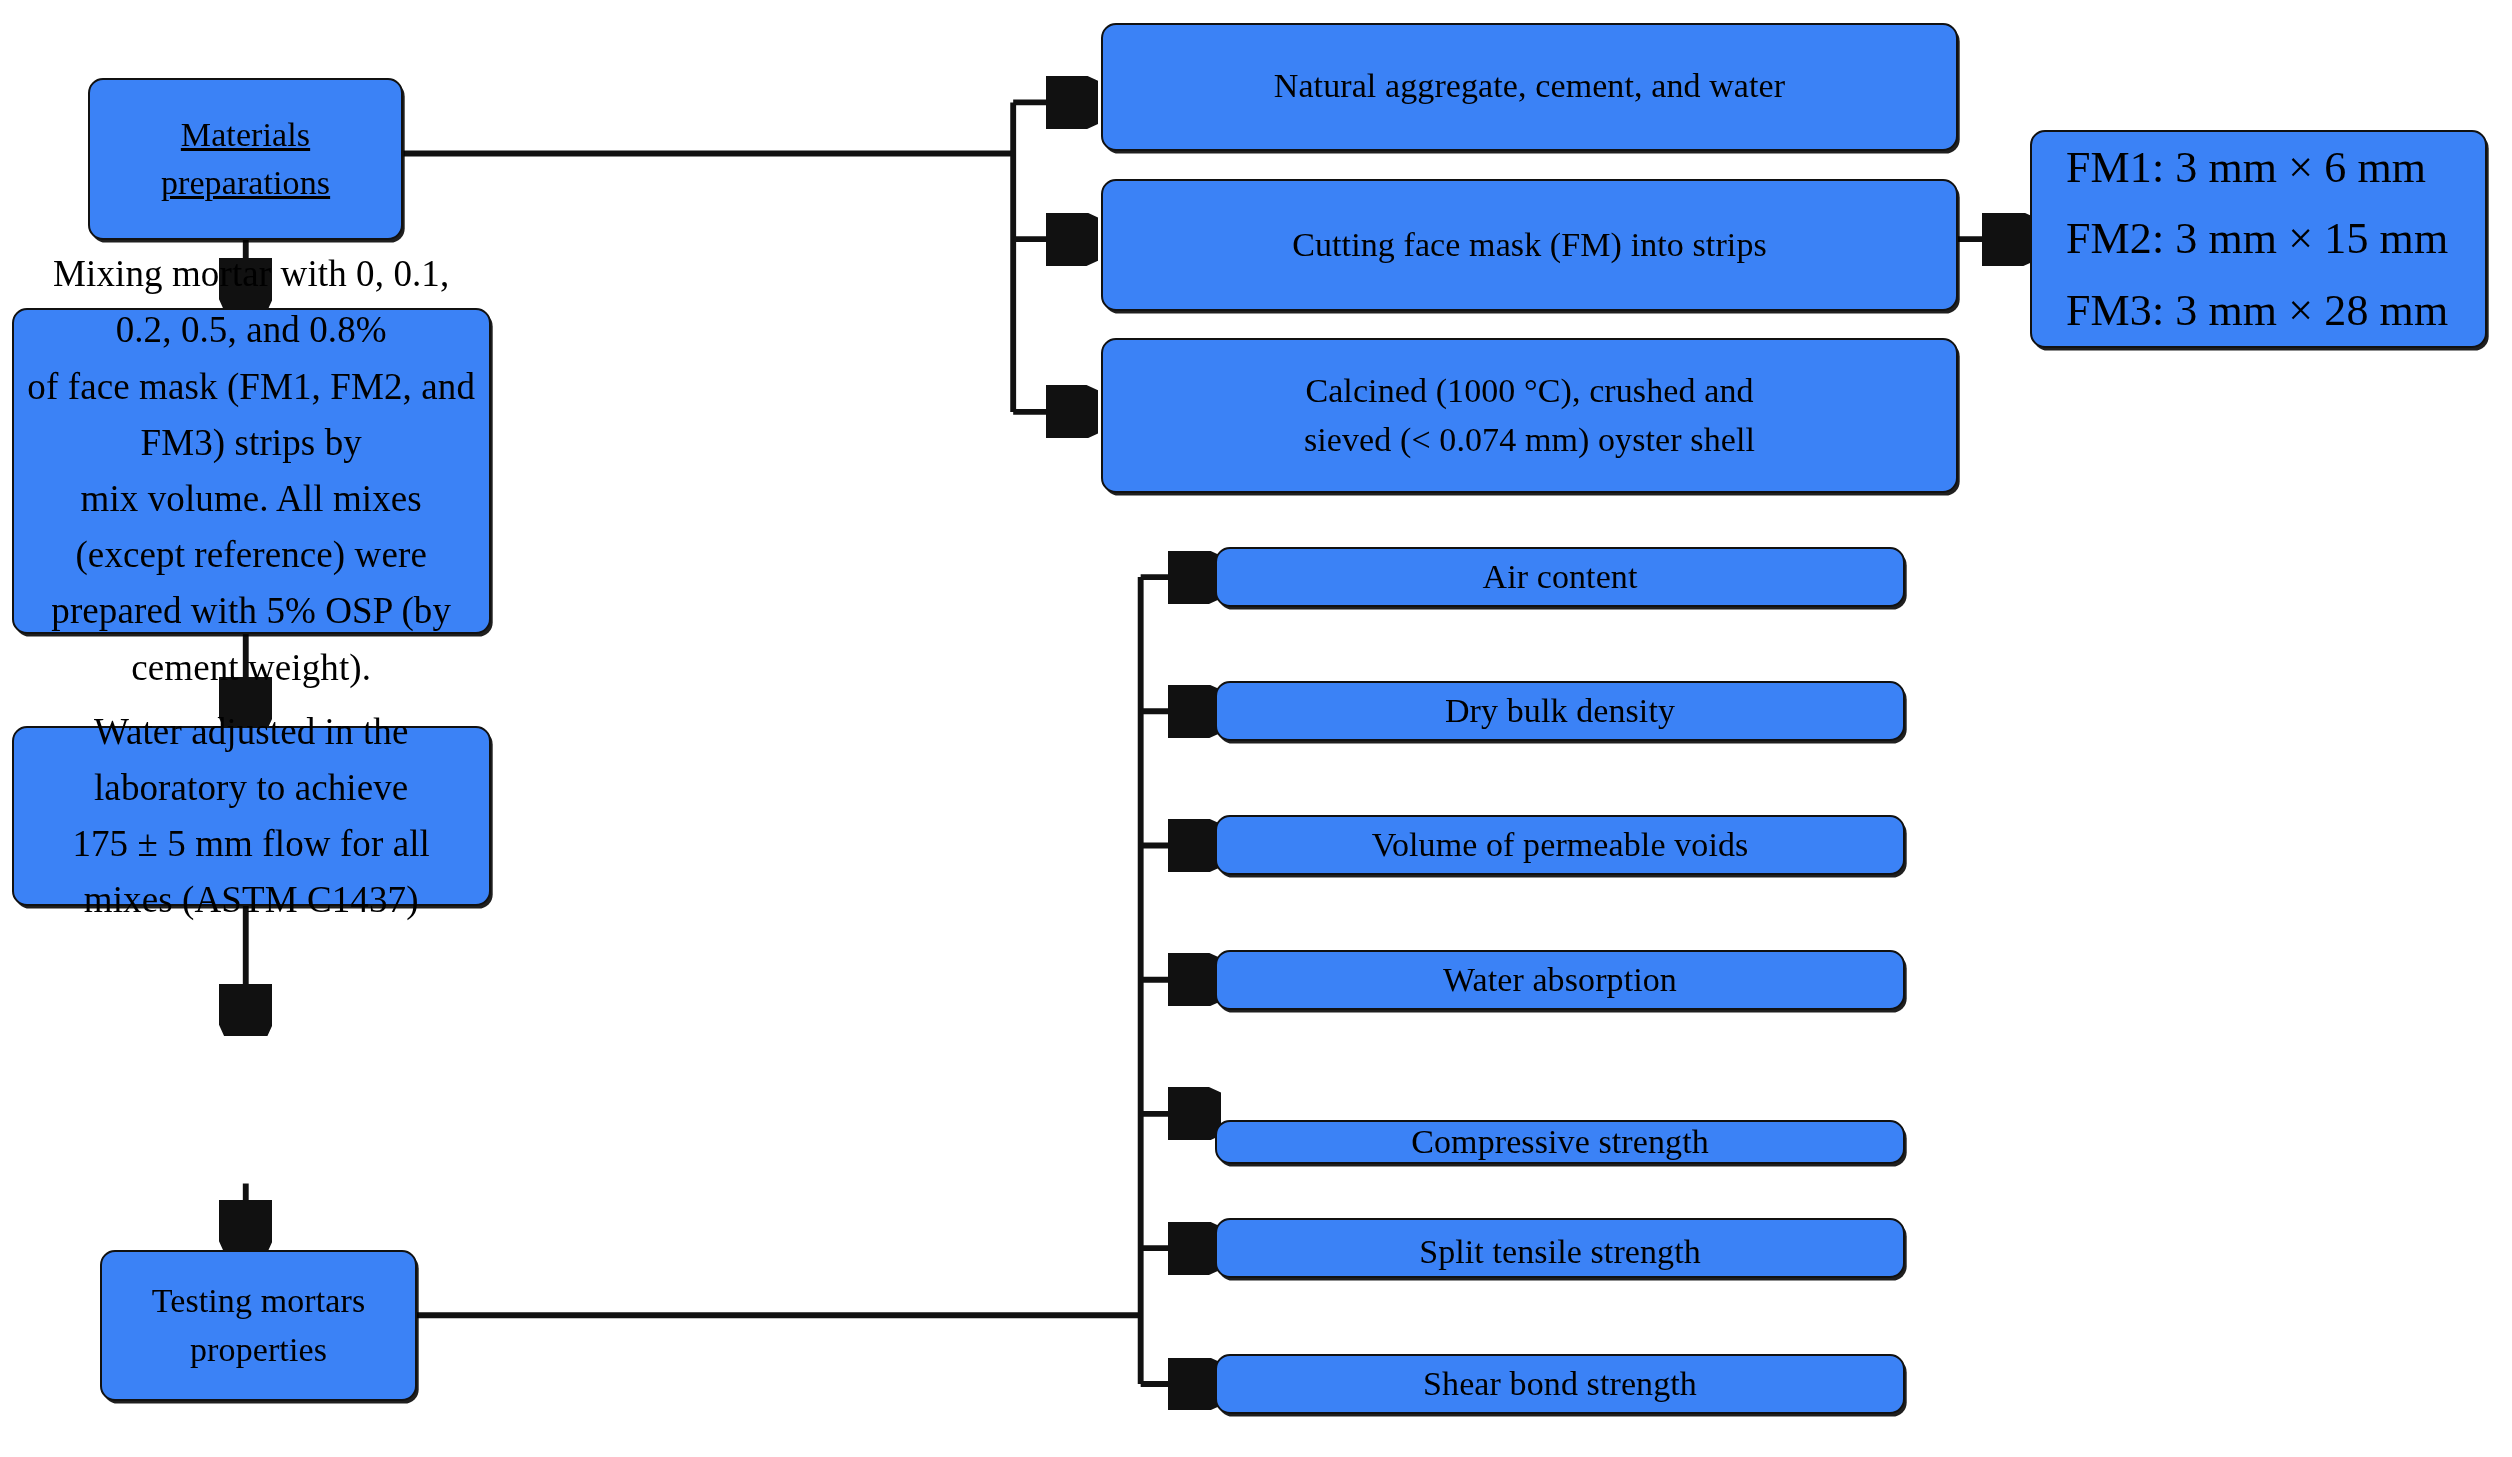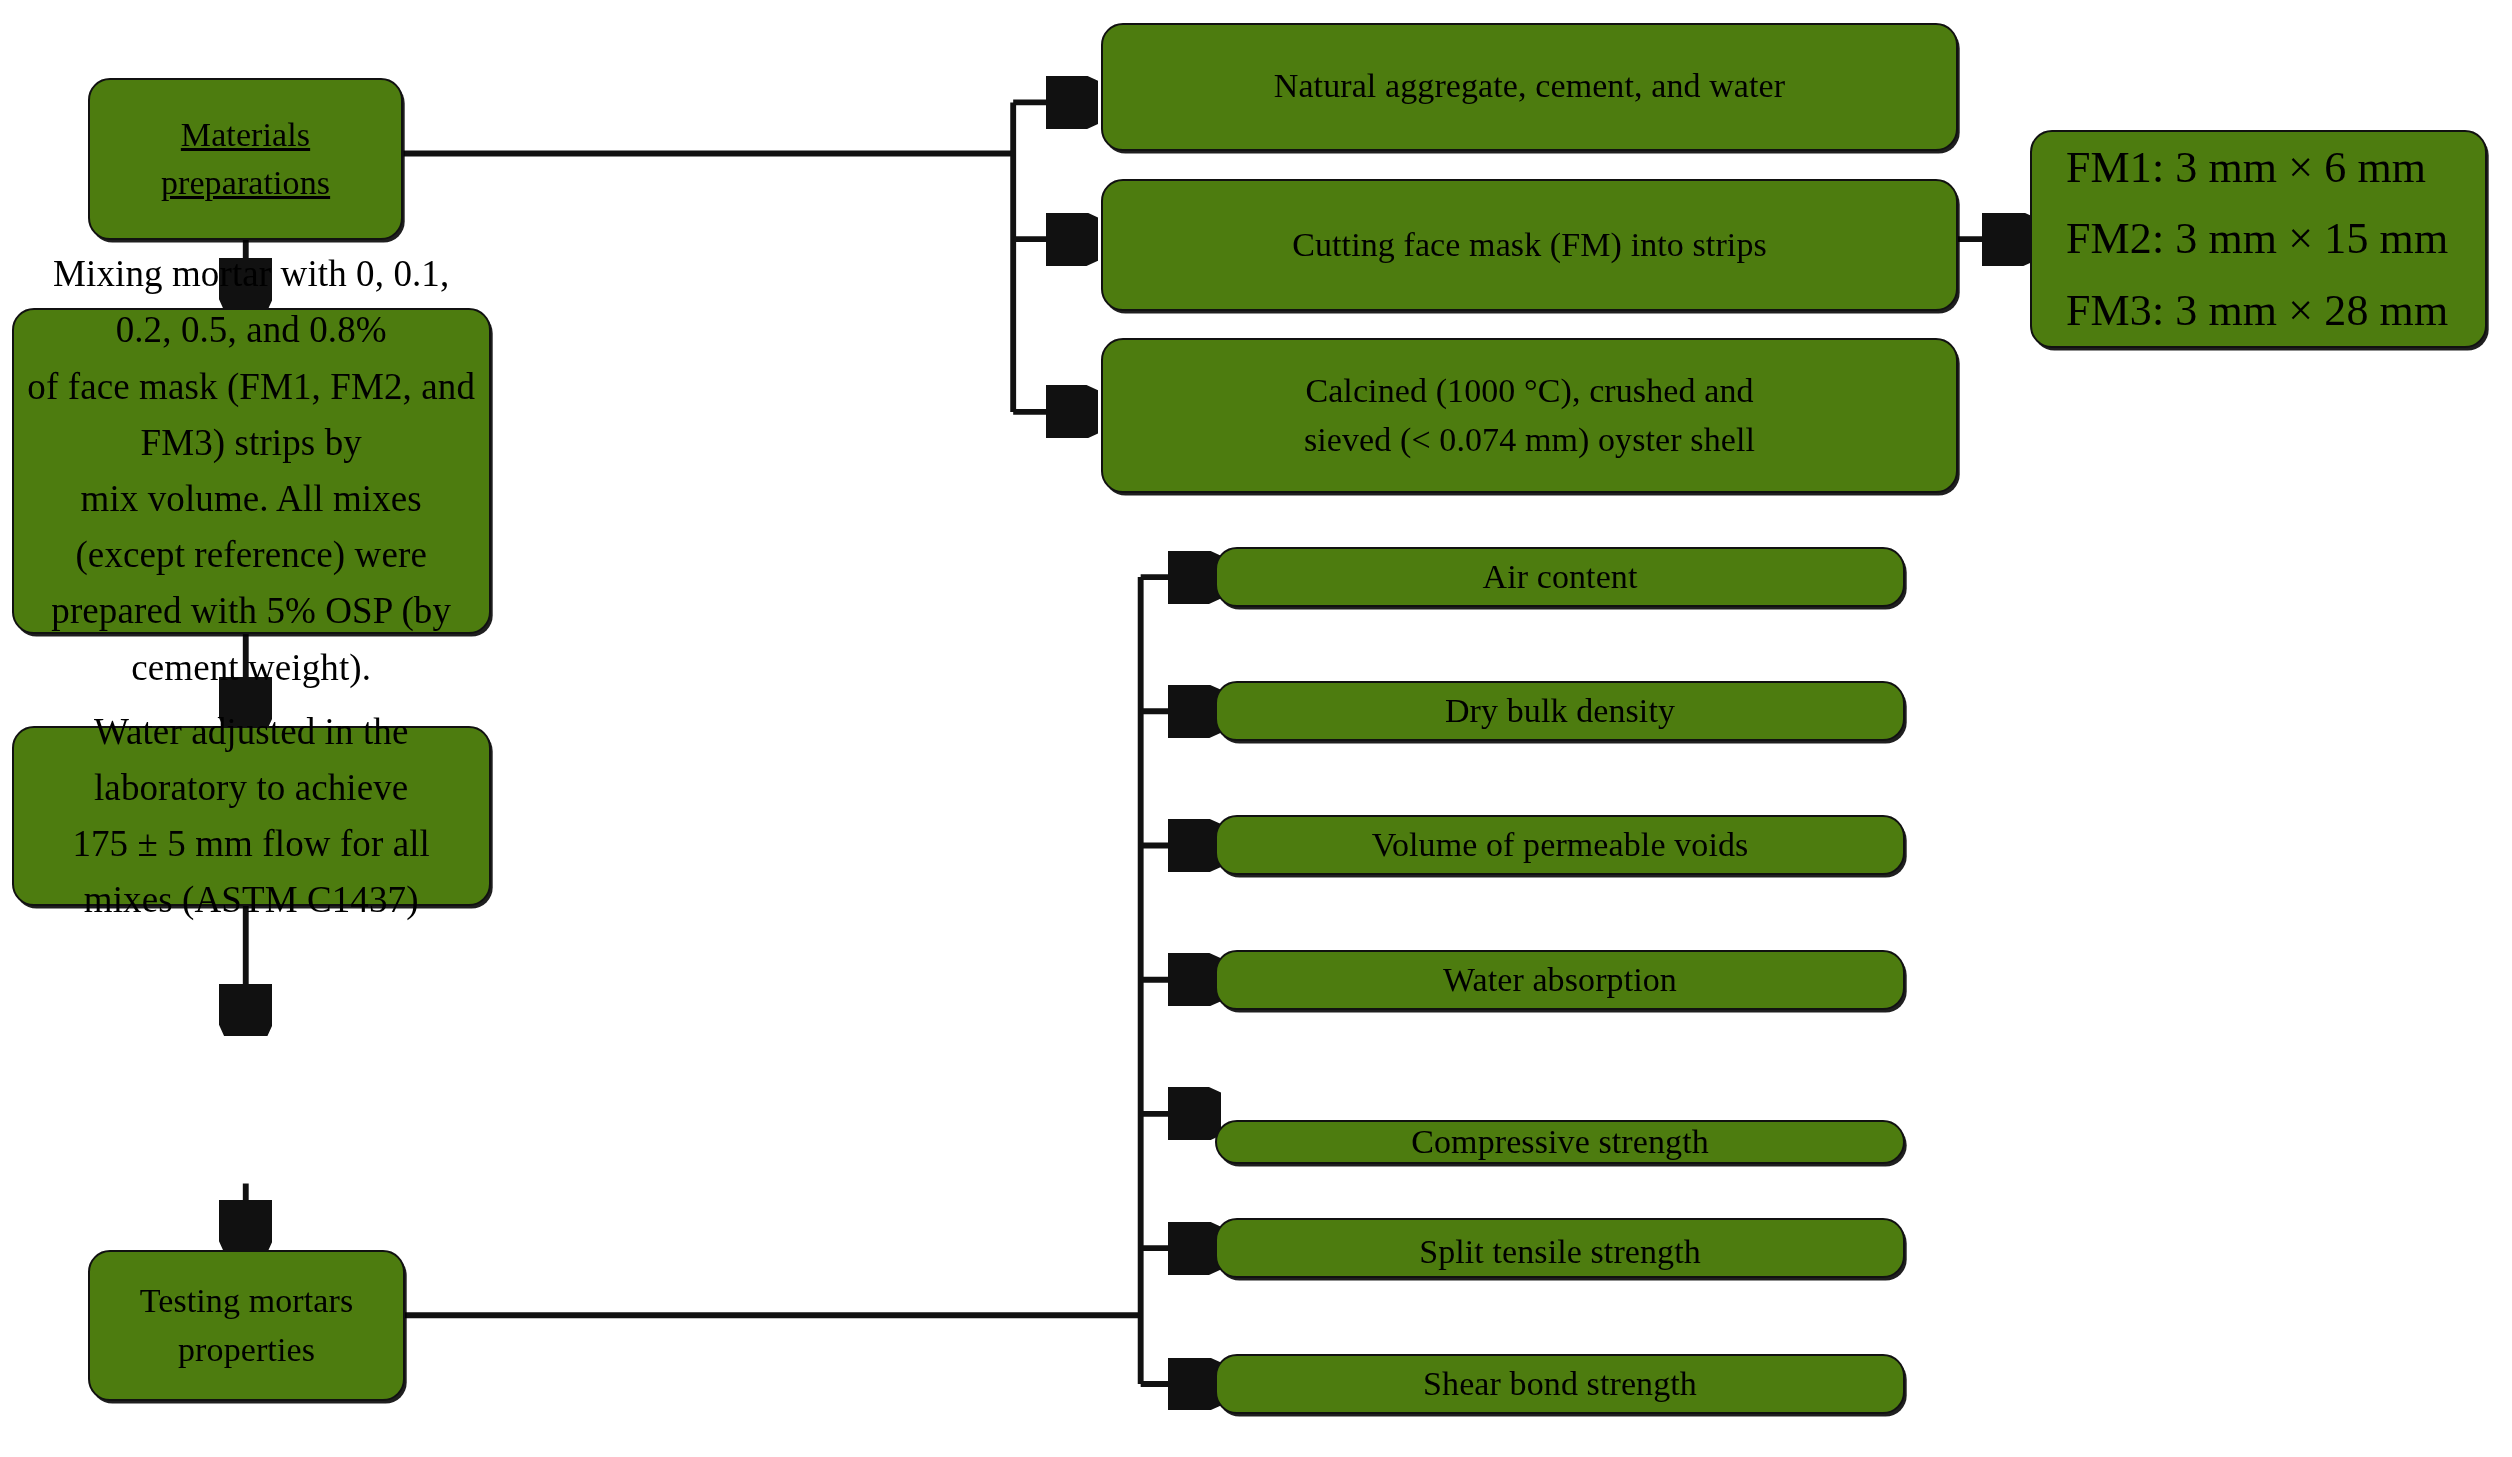--- a/index.html
+++ b/index.html
@@ -14,22 +14,22 @@
     height: 1457px;
     background: #ffffff;
     font-family: "Liberation Serif", "DejaVu Serif", serif;
     color: #000000;
     overflow: hidden;
   }
   .node {
     position: absolute;
     box-sizing: border-box;
     border: 2.5px solid #111111;
-    border-radius: 22px;
-    background: #4d7c0f;
+    border-radius: 15px;
+    background: #3b82f6;
     display: flex;
     align-items: center;
     justify-content: center;
     text-align: center;
     box-shadow: 2.5px 3.4px 0 -0.8px rgba(0,0,0,0.88);
   }
   .node .label {
     display: block;
     width: 100%;
     padding: 0 13.4px;
@@ -114,21 +114,21 @@
 mix volume. All mixes (except reference) were
 prepared with 5% OSP (by cement weight).</span>
   </div>
 
   <div class="node big" style="left:11.7px; top:726px; width:479px; height:180px;">
     <span class="label">Water adjusted in the laboratory to achieve
 175 ± 5 mm flow for all mixes (ASTM C1437)</span>
   </div>
 
 
-  <div class="node small" style="left:88px; top:1250px; width:317px; height:151px;">
+  <div class="node small" style="left:100px; top:1250px; width:317px; height:151px;">
     <span class="label">Testing mortars properties</span>
   </div>
 
   <div class="node small" style="left:1101px; top:22.6px; width:857px; height:128px;">
     <span class="label">Natural aggregate, cement, and water</span>
   </div>
 
   <div class="node small" style="left:1101px; top:179px; width:857px; height:132px;">
     <span class="label">Cutting face mask (FM) into strips</span>
   </div>

